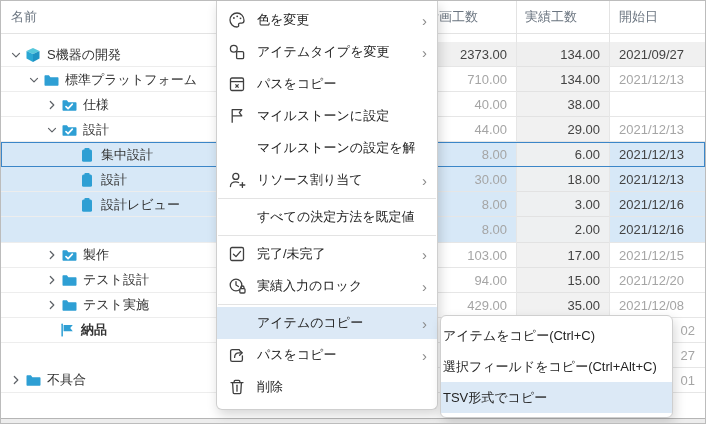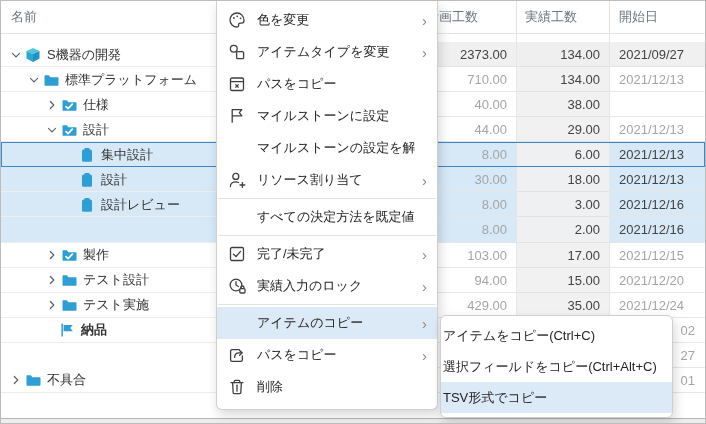--- a/index.html
+++ b/index.html
@@ -274,21 +274,21 @@
             </span>
             <span class="tico">
               <svg width="16" height="16" viewBox="0 0 16 16">
                 <path d="M1.5 3.2h4.4l1.5 2h7.1c.6 0 1 .4 1 1v6.6c0 .6-.4 1-1 1h-12c-.6 0-1-.4-1-1V4.2c0-.6.4-1 1-1z" fill="#2e9fd4"></path>
               </svg>
             </span>
             <span class="tlabel">テスト実施</span>
           </div>
           <div class="cell planned num muted">429.00</div>
           <div class="cell actual num">35.00</div>
-          <div class="cell start muted">2021/12/24</div>
+          <div class="cell start muted">2021/12/08</div>
         </div>
         <div class="trow">
           <div class="cell tree-cell" style="padding-left: 40px; font-weight: bold;">
             <span class="twist"></span>
             <span class="tico">
               <svg width="16" height="16" viewBox="0 0 16 16">
                 <rect x="2.4" y="1.6" width="1.5" height="13" rx="0.7" fill="#2e9fd4"></rect>
                 <path d="M4.6 3h9.2l-2.6 3.1 2.6 3.1H4.6z" fill="#2e9fd4"></path>
               </svg>
             </span>

